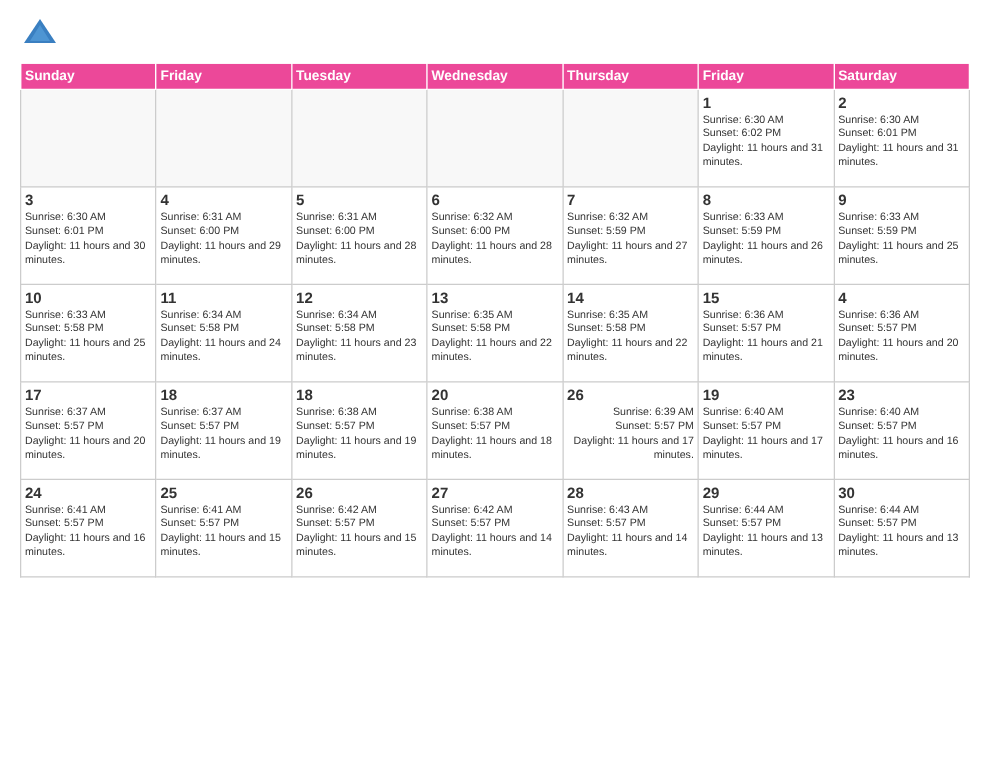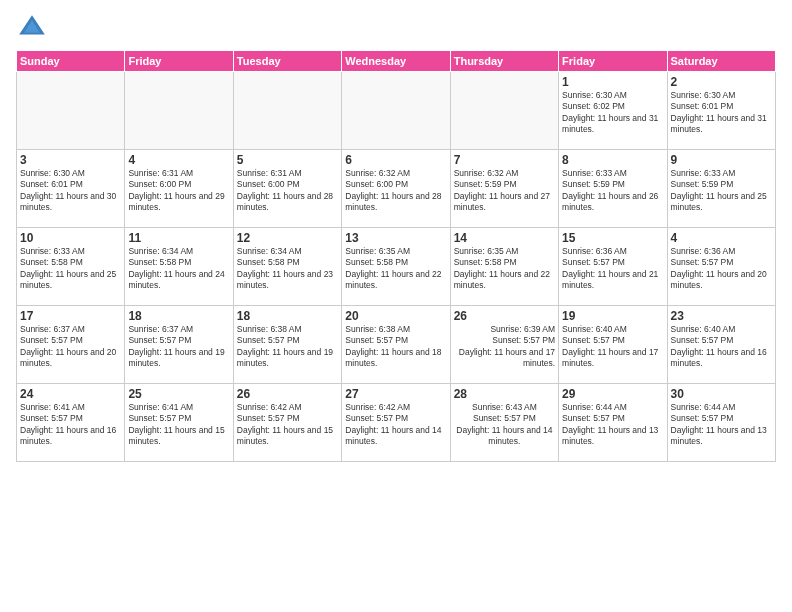--- a/index.html
+++ b/index.html
@@ -301,21 +301,21 @@
 Daylight: 11 hours and 15 minutes.</div>
           </td>
           <td>
             <span class="day-number">27</span>
             <div class="day-info" style="white-space: pre-line;">Sunrise: 6:42 AM
 Sunset: 5:57 PM
 Daylight: 11 hours and 14 minutes.</div>
           </td>
           <td>
             <span class="day-number">28</span>
-            <div class="day-info" style="white-space: pre-line; text-align: center;">Sunrise: 6:43 AM
+            <div class="day-info" style="white-space: pre-line;">Sunrise: 6:43 AM
 Sunset: 5:57 PM
 Daylight: 11 hours and 14 minutes.</div>
           </td>
           <td>
             <span class="day-number">29</span>
             <div class="day-info" style="white-space: pre-line;">Sunrise: 6:44 AM
 Sunset: 5:57 PM
 Daylight: 11 hours and 13 minutes.</div>
           </td>
           <td>

